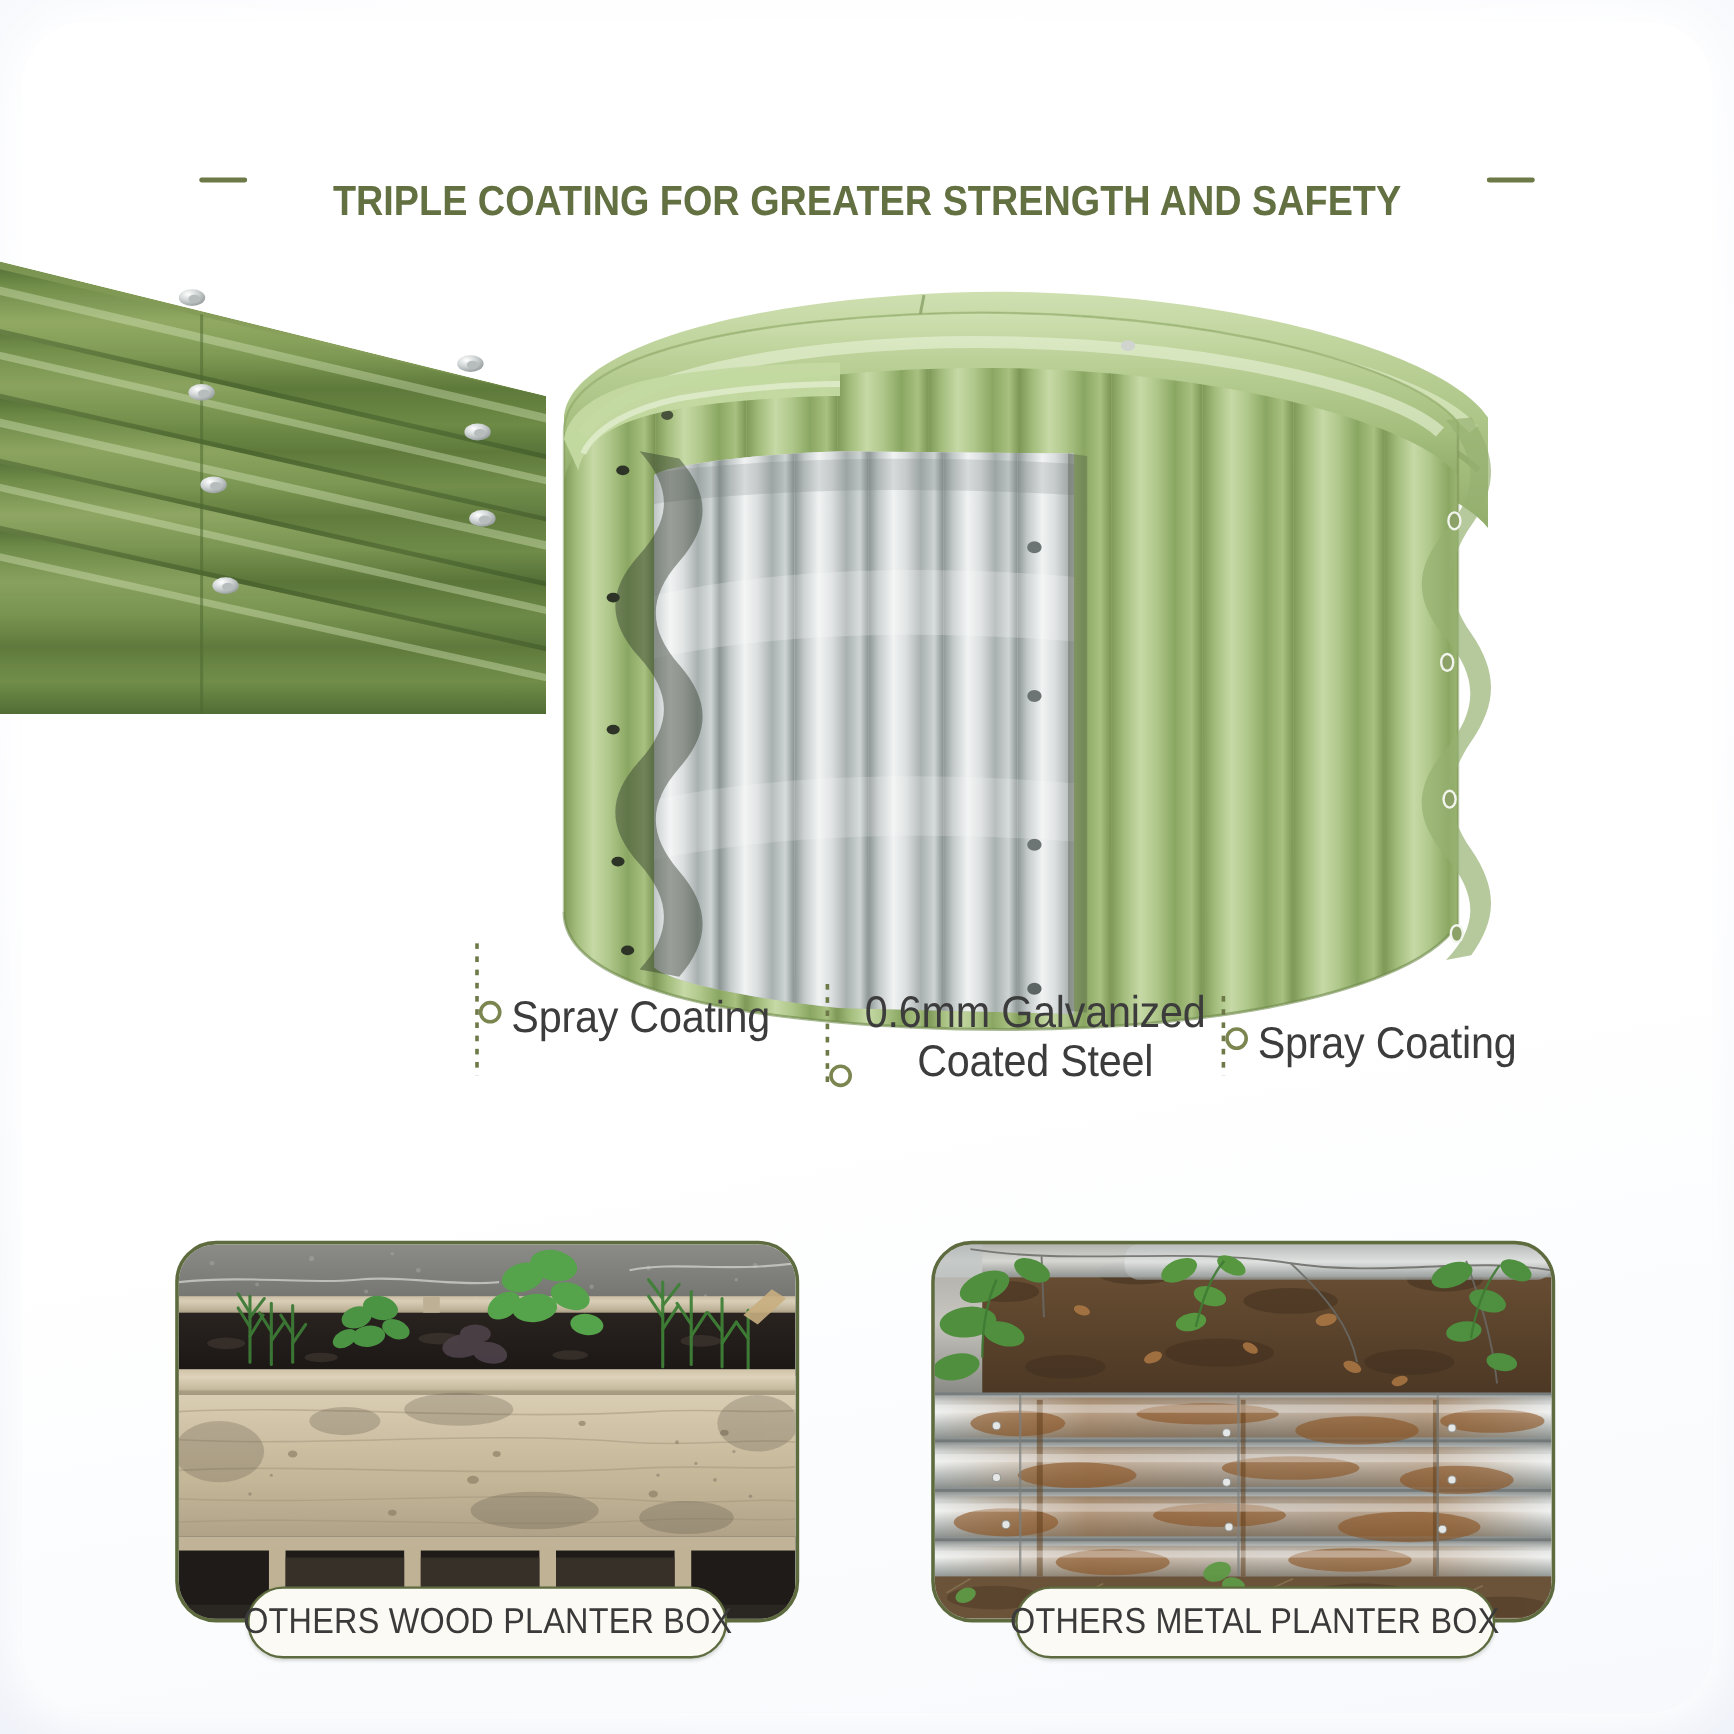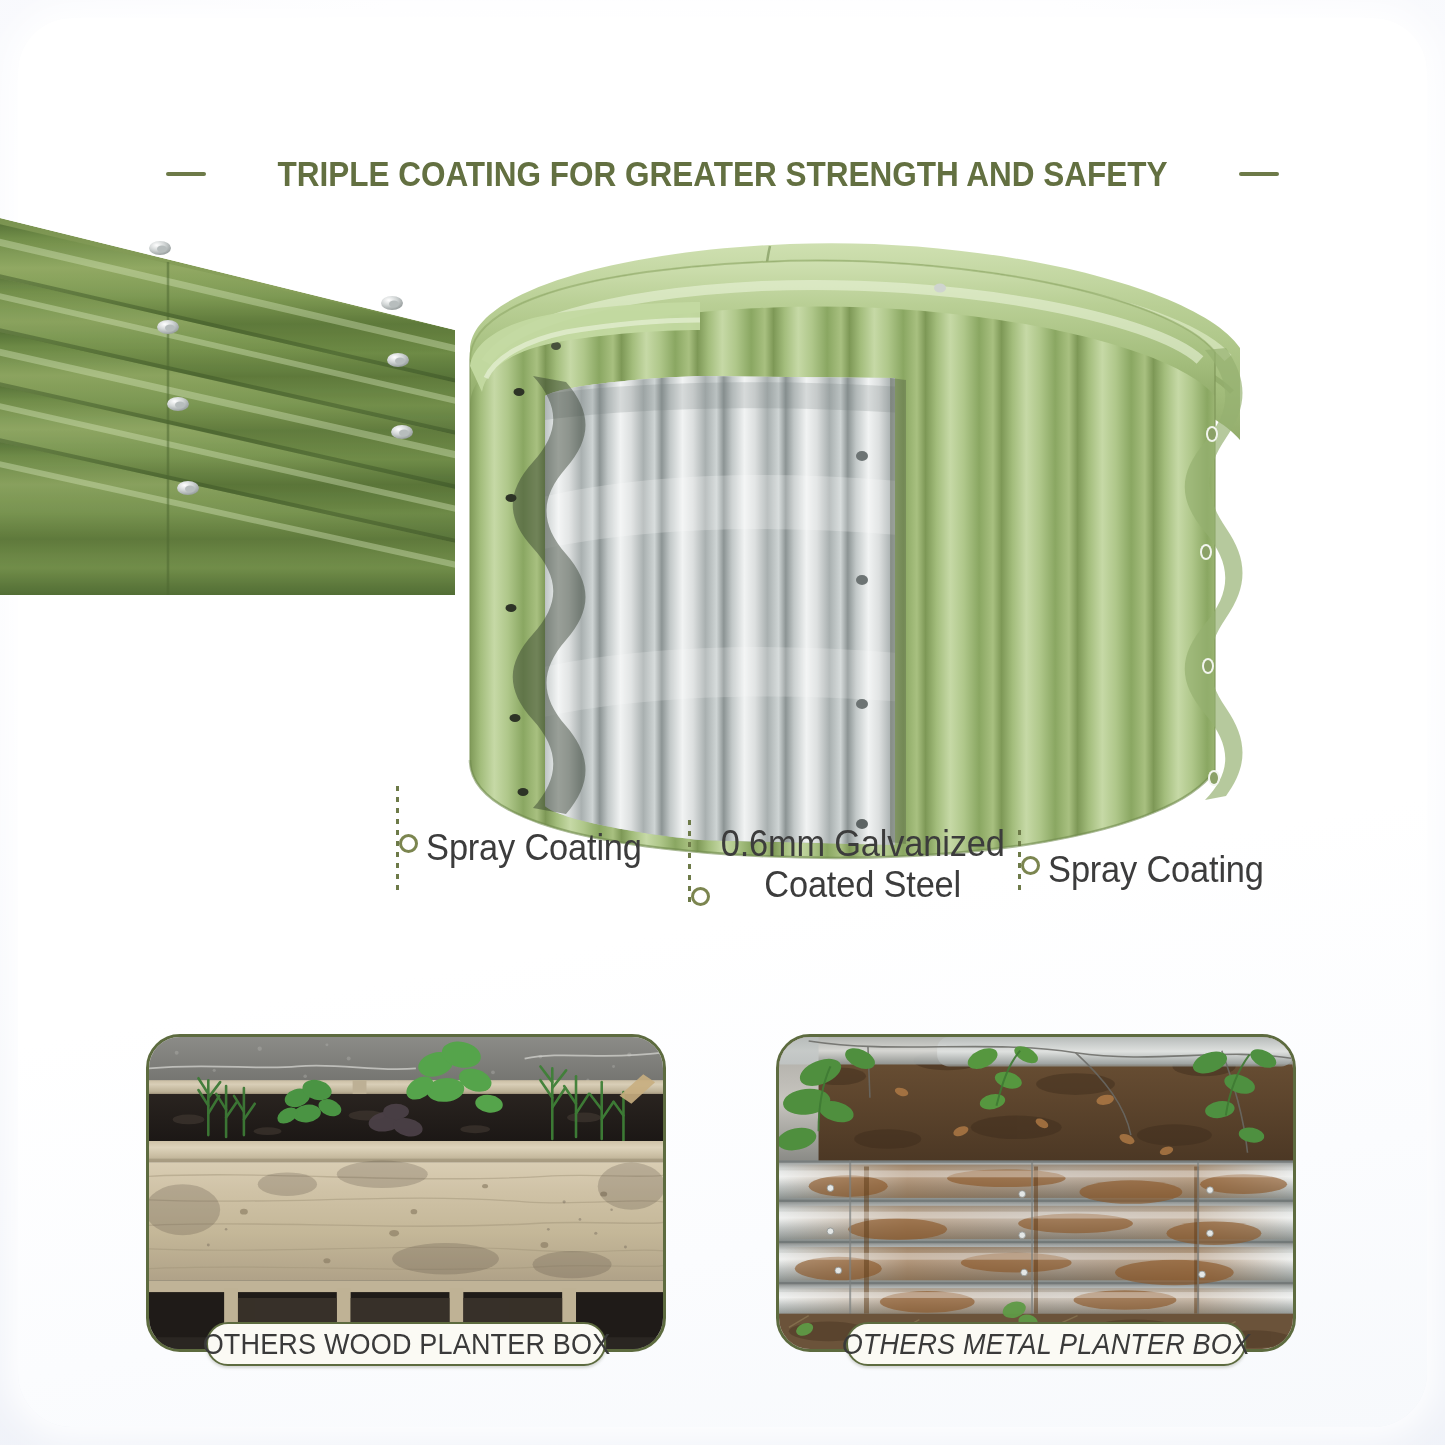--- a/index.html
+++ b/index.html
@@ -54,21 +54,20 @@
     text-shadow: 0 1px 1px rgba(60,66,44,0.25);
   }
 
   #subtitle-row {
     position: absolute;
     left: 0;
     top: 148px;
     width: 1445px;
     height: 52px;
     display: flex;
-    align-items: center;
     justify-content: center;
     gap: 22px;
   }
   .sub-dash {
     width: 40px;
     height: 4px;
     background: #6d7a48;
     border-radius: 2px;
   }
   #subtitle-row .subtitle {
@@ -138,38 +137,38 @@
     overflow: hidden;
     background: #dfe0da;
   }
   #card-wood { left: 146px; top: 1034px; }
   #card-metal { left: 776px; top: 1034px; }
   .compare-card .photo { position: absolute; inset: 0; }
   .compare-card .photo svg { display: block; width: 100%; height: 100%; }
 
   .caption-pill {
     position: absolute;
-    height: 44px;
+    height: 60px;
     border: 2.5px solid #5d6b3f;
     border-radius: 30px;
     background: #fbfaf4;
     display: flex;
     align-items: center;
     justify-content: center;
     box-shadow: 0 2px 3px rgba(120,126,110,0.3);
   }
   .caption-pill .cap {
     color: #3a3a3a;
     font-size: 30px;
     letter-spacing: 0.2px;
     white-space: nowrap;
     transform: scaleX(0.9);
   }
   #caption-wood { left: 206px; top: 1322px; width: 400px; }
-  #caption-metal { left: 846px; top: 1322px; width: 400px; font-style: italic; }
+  #caption-metal { left: 846px; top: 1322px; width: 400px; }
 </style>
 </head>
 <body>
 
 <div id="stage">
 
   <div id="inner-panel"></div>
 
 
   <div id="subtitle-row">

